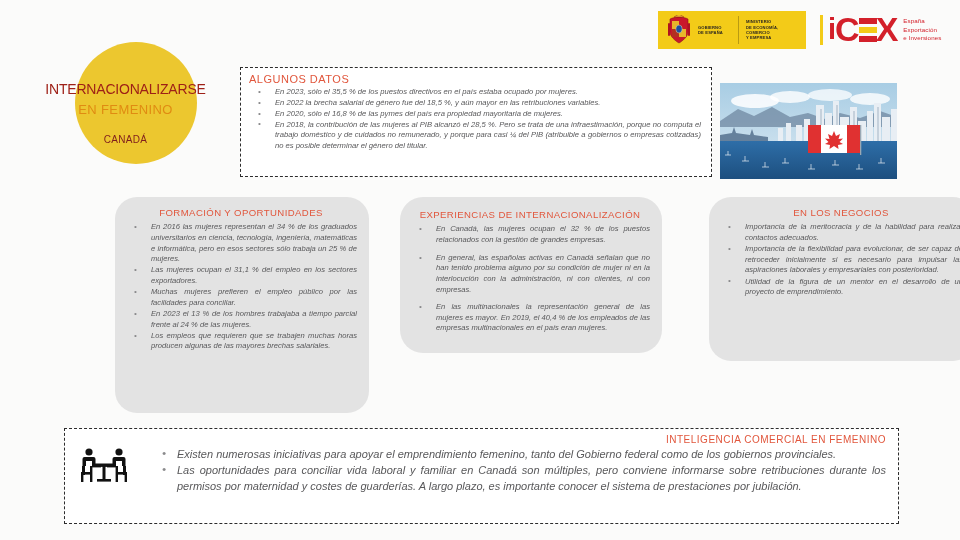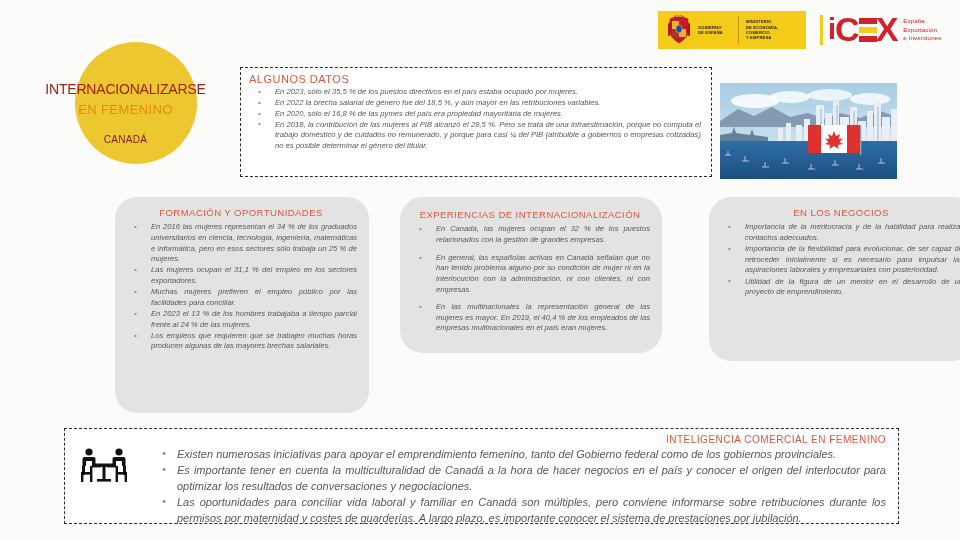--- a/index.html
+++ b/index.html
@@ -480,18 +480,17 @@
           <rect x="30" y="20" width="9" height="2.4"></rect>
           <rect x="17" y="18.5" width="20" height="3.4"></rect>
           <rect x="25.5" y="21" width="3" height="14"></rect>
           <rect x="20" y="34" width="14" height="2.6"></rect>
         </g>
       </svg>
     </div>
     <div class="bottom-title">INTELIGENCIA COMERCIAL EN FEMENINO</div>
     <ul class="bl">
         <li>Existen numerosas iniciativas para apoyar el emprendimiento femenino, tanto del Gobierno federal como de los gobiernos provinciales.</li>
-        <li>Es importante tener en cuenta la multiculturalidad de Canadá a la hora de hacer negocios en el país y conocer el origen del interlocutor para optimizar los resultados de conversaciones y negociaciones.</li>
         <li>Las oportunidades para conciliar vida laboral y familiar en Canadá son múltiples, pero conviene informarse sobre retribuciones durante los permisos por maternidad y costes de guarderías. A largo plazo, es importante conocer el sistema de prestaciones por jubilación.</li>
       </ul>
   </div>
 
 </div>
 
 </body></html>

